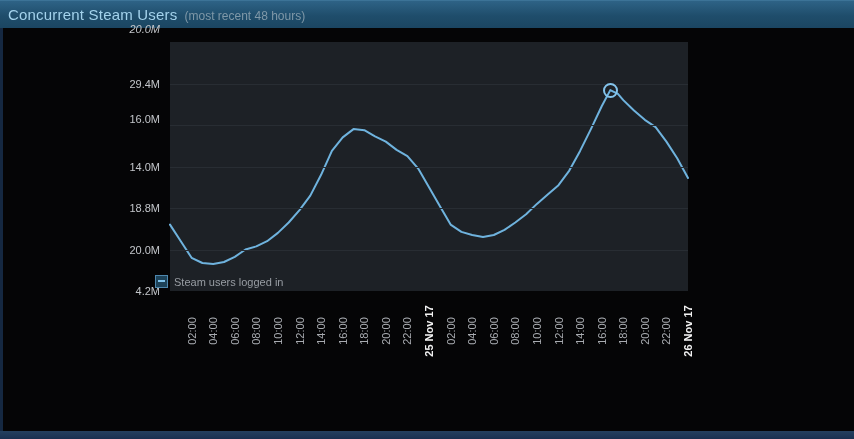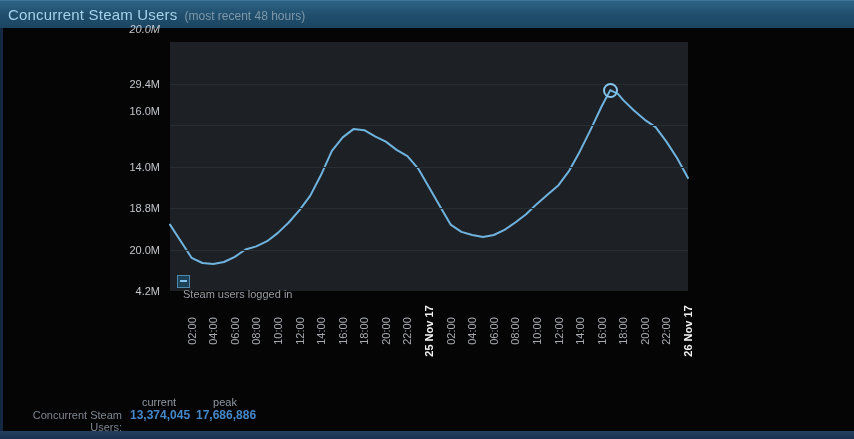--- a/index.html
+++ b/index.html
@@ -18,21 +18,21 @@
   
   .plot{position:absolute;left:170px;top:42px;width:518px;height:249px;background:#1d2126;}
   .gridline{position:absolute;left:0;width:518px;height:1px;background:#282d33;}
   .line-svg{position:absolute;left:0;top:0;overflow:visible;}
   .ytick{position:absolute;width:62px;left:98px;text-align:right;color:#c3c6ca;
          font-size:11px;line-height:14px;}
   .xtick{position:absolute;width:70px;height:14px;line-height:14px;text-align:center;
          transform:rotate(-90deg);color:#a9acb1;font-size:11px;}
   .xtick.date{color:#f2f2f2;font-weight:bold;}
   
-  .legend{position:absolute;left:177px;top:275px;display:flex;flex-direction:column;}
+  .legend{position:absolute;left:155px;top:275px;display:flex;align-items:center;}
   .legend-swatch{width:11px;height:11px;background:#1d4258;border:1px solid #4e87ad;
                  position:relative;}
   .legend-swatch::after{content:"";position:absolute;left:2px;top:4px;width:7px;height:2px;
                  background:#7fc2ea;}
   .legend-label{color:#989da3;font-size:11px;margin-left:6px;}
   
   .tooltip{position:absolute;left:582px;top:63px;background:#ffffff;border:1px solid #8d8d8d;
            color:#1a1a1a;font-size:9px;line-height:11px;padding:2px 4px;white-space:nowrap;}
   .marker{position:absolute;width:11px;height:11px;border:2px solid #84c4ec;border-radius:50%;
           background:transparent;}
@@ -63,21 +63,21 @@
   <div class="gridline" style="top: 42px; background: rgb(40, 45, 51);"></div>
       <div class="gridline" style="top: 83px; background: rgb(40, 45, 51);"></div>
       <div class="gridline" style="top: 125px; background: rgb(40, 45, 51);"></div>
       <div class="gridline" style="top: 166px; background: rgb(40, 45, 51);"></div>
       <div class="gridline" style="top: 208px; background: rgb(40, 45, 51);"></div>
     </div>
 
   <div id="yAxis">
       <div class="ytick" style="top: 22px; font-style: italic;">20.0M</div>
       <div class="ytick" style="top: 76.5px;">29.4M</div>
-      <div class="ytick" style="top: 104px;">16.0M</div>
+      <div class="ytick" style="top: 112px;">16.0M</div>
       <div class="ytick" style="top: 159.5px; text-align: right;">14.0M</div>
       <div class="ytick" style="top: 201px;">18.8M</div>
       <div class="ytick" style="top: 242.5px;">20.0M</div>
       <div class="ytick" style="top: 284px;">4.2M</div>
     </div>
   <div id="xAxis">
       <div class="xtick" style="left: 156.583px; top: 324px;">02:00</div>
       <div class="xtick" style="left: 178.167px; top: 324px;">04:00</div>
       <div class="xtick" style="left: 199.75px; top: 324px;">06:00</div>
       <div class="xtick" style="left: 221.333px; top: 324px;">08:00</div>
@@ -103,25 +103,13 @@
       <div class="xtick date" style="left: 653px; top: 324px;">26 Nov 17</div>
     </div>
 
   <div class="legend">
     <span class="legend-swatch"></span>
     <span class="legend-label">Steam users logged in</span>
   </div>
 
   <div class="marker" id="peakMarker" style="left: 603.3px; top: 83.14px;"></div>
 
-  <div class="stats">
-    <div class="stats-row">
-      <span class="stats-label"></span>
-      <span class="stats-col">current</span>
-      <span class="stats-col">peak</span>
-    </div>
-    <div class="stats-row">
-      <span class="stats-label">Concurrent Steam Users:</span>
-      <span class="stats-val">13,374,045</span>
-      <span class="stats-val">17,686,886</span>
-    </div>
-  </div>
 </div>
 
 </body></html>

